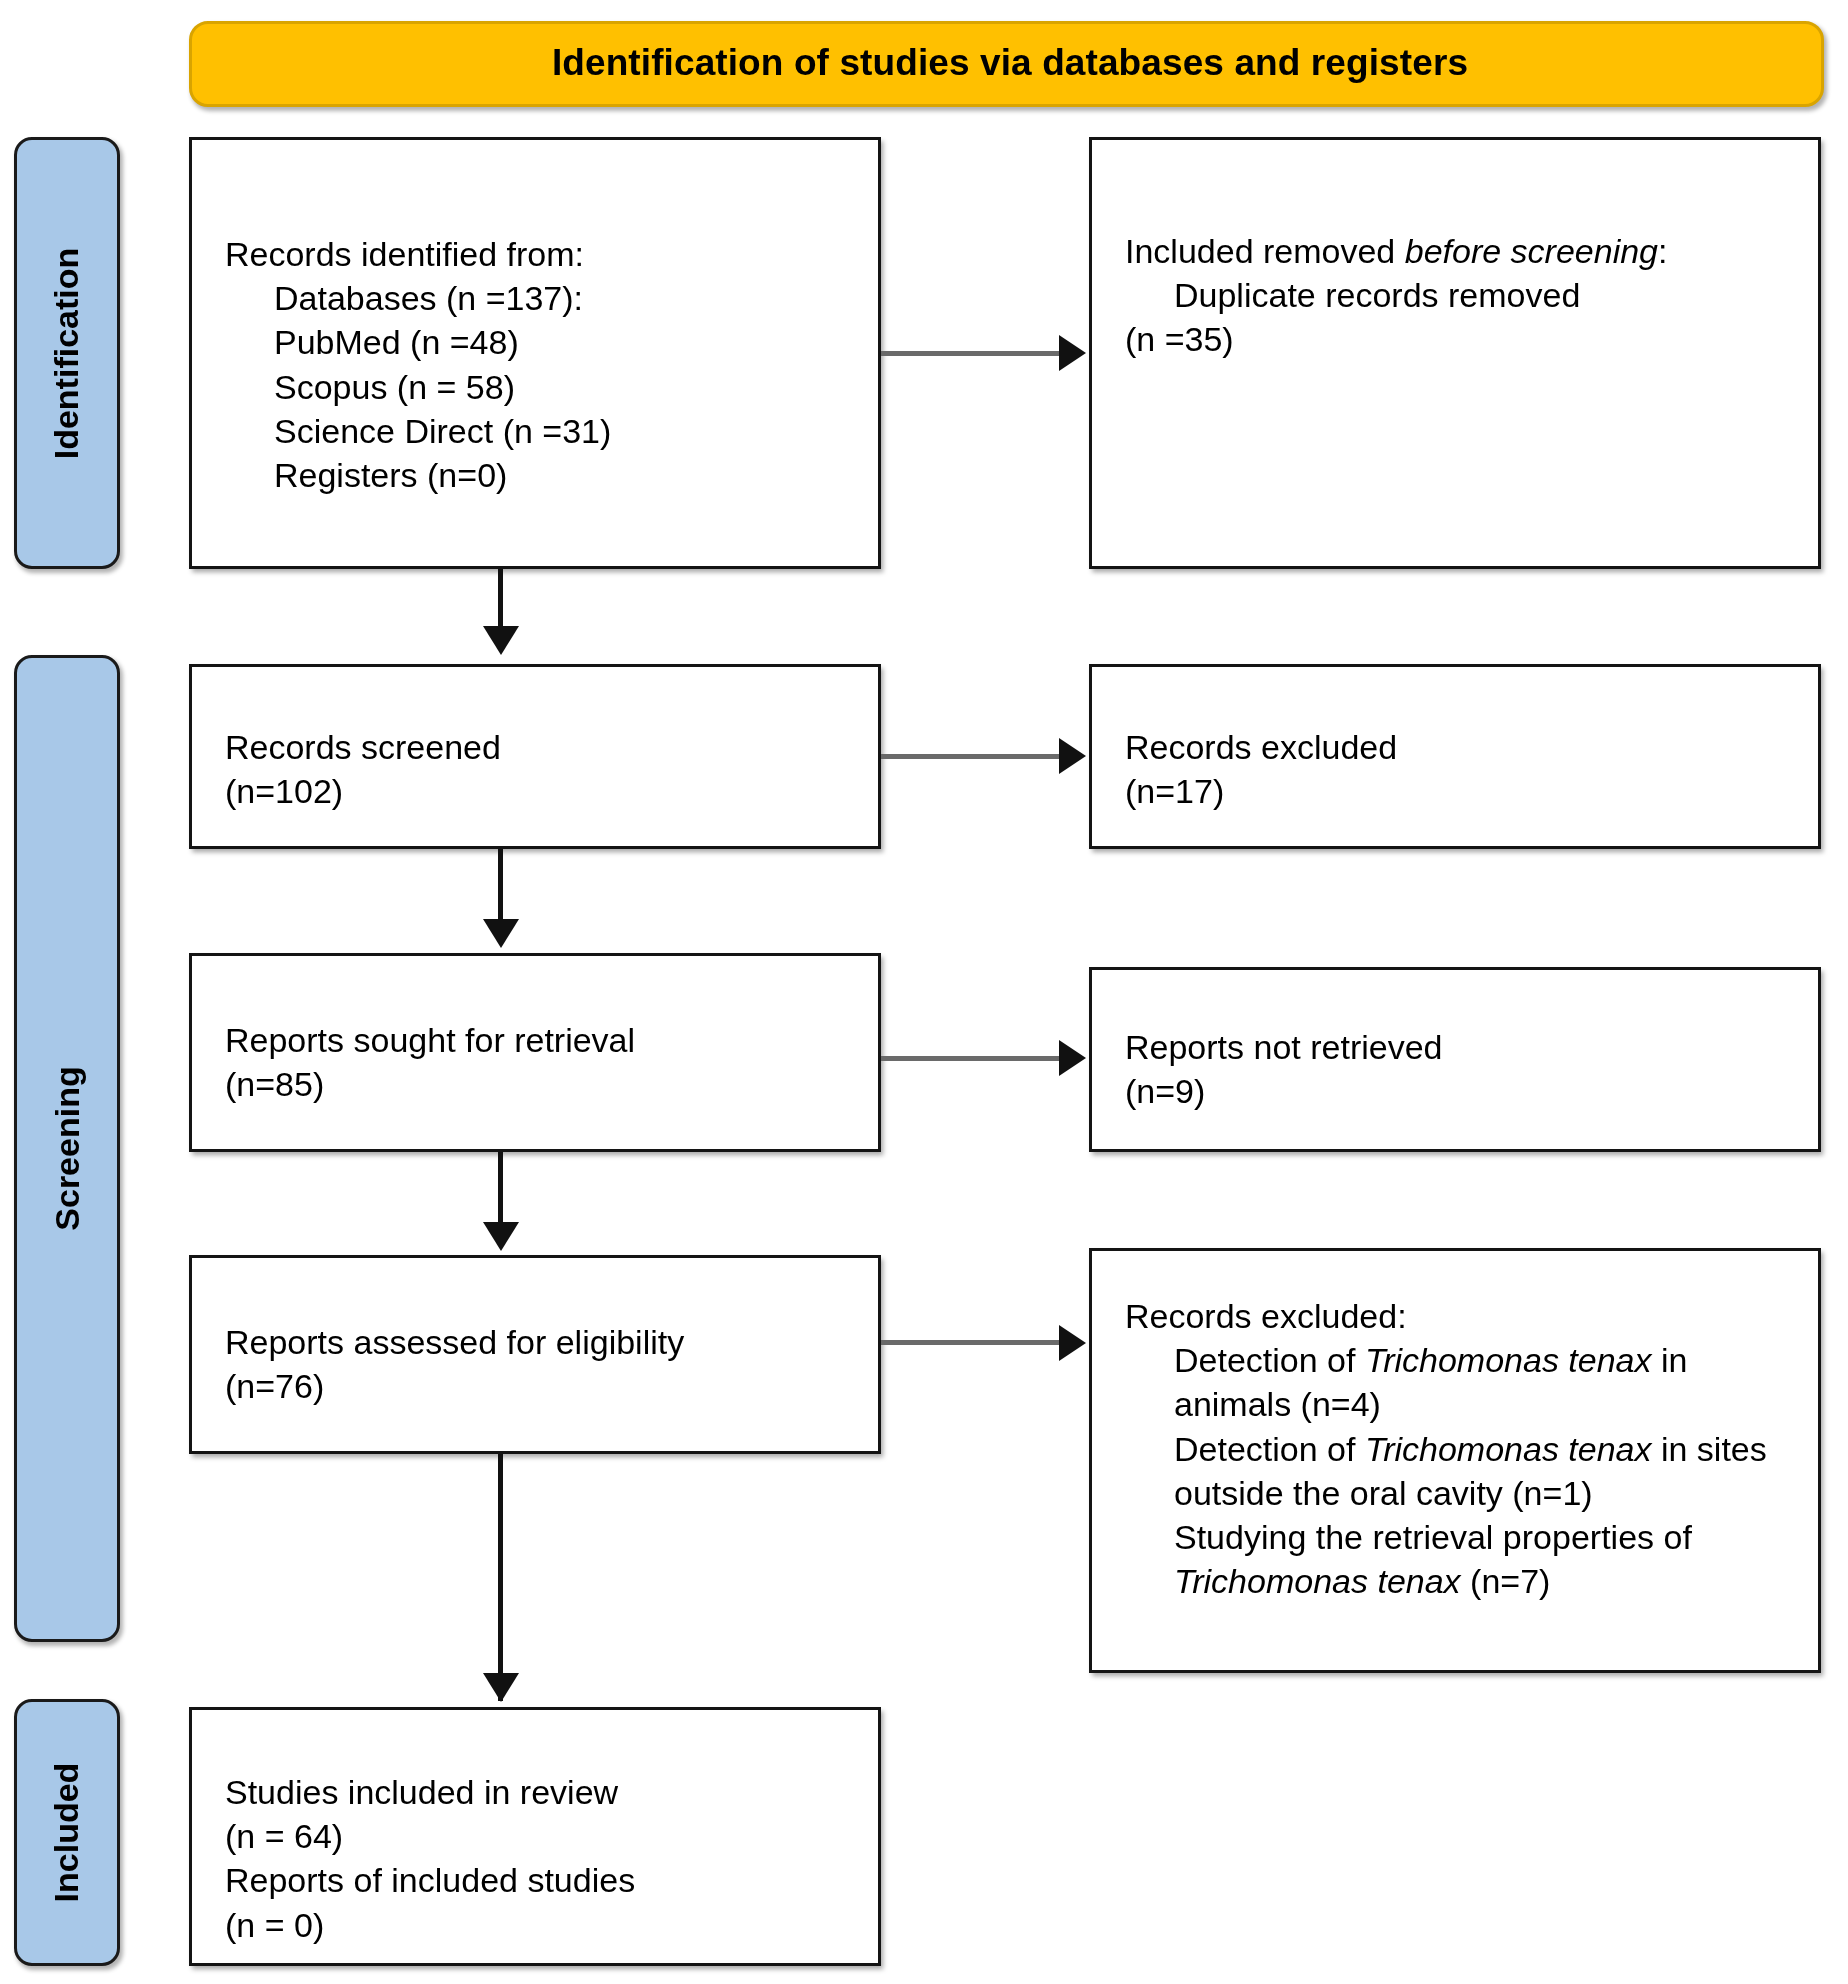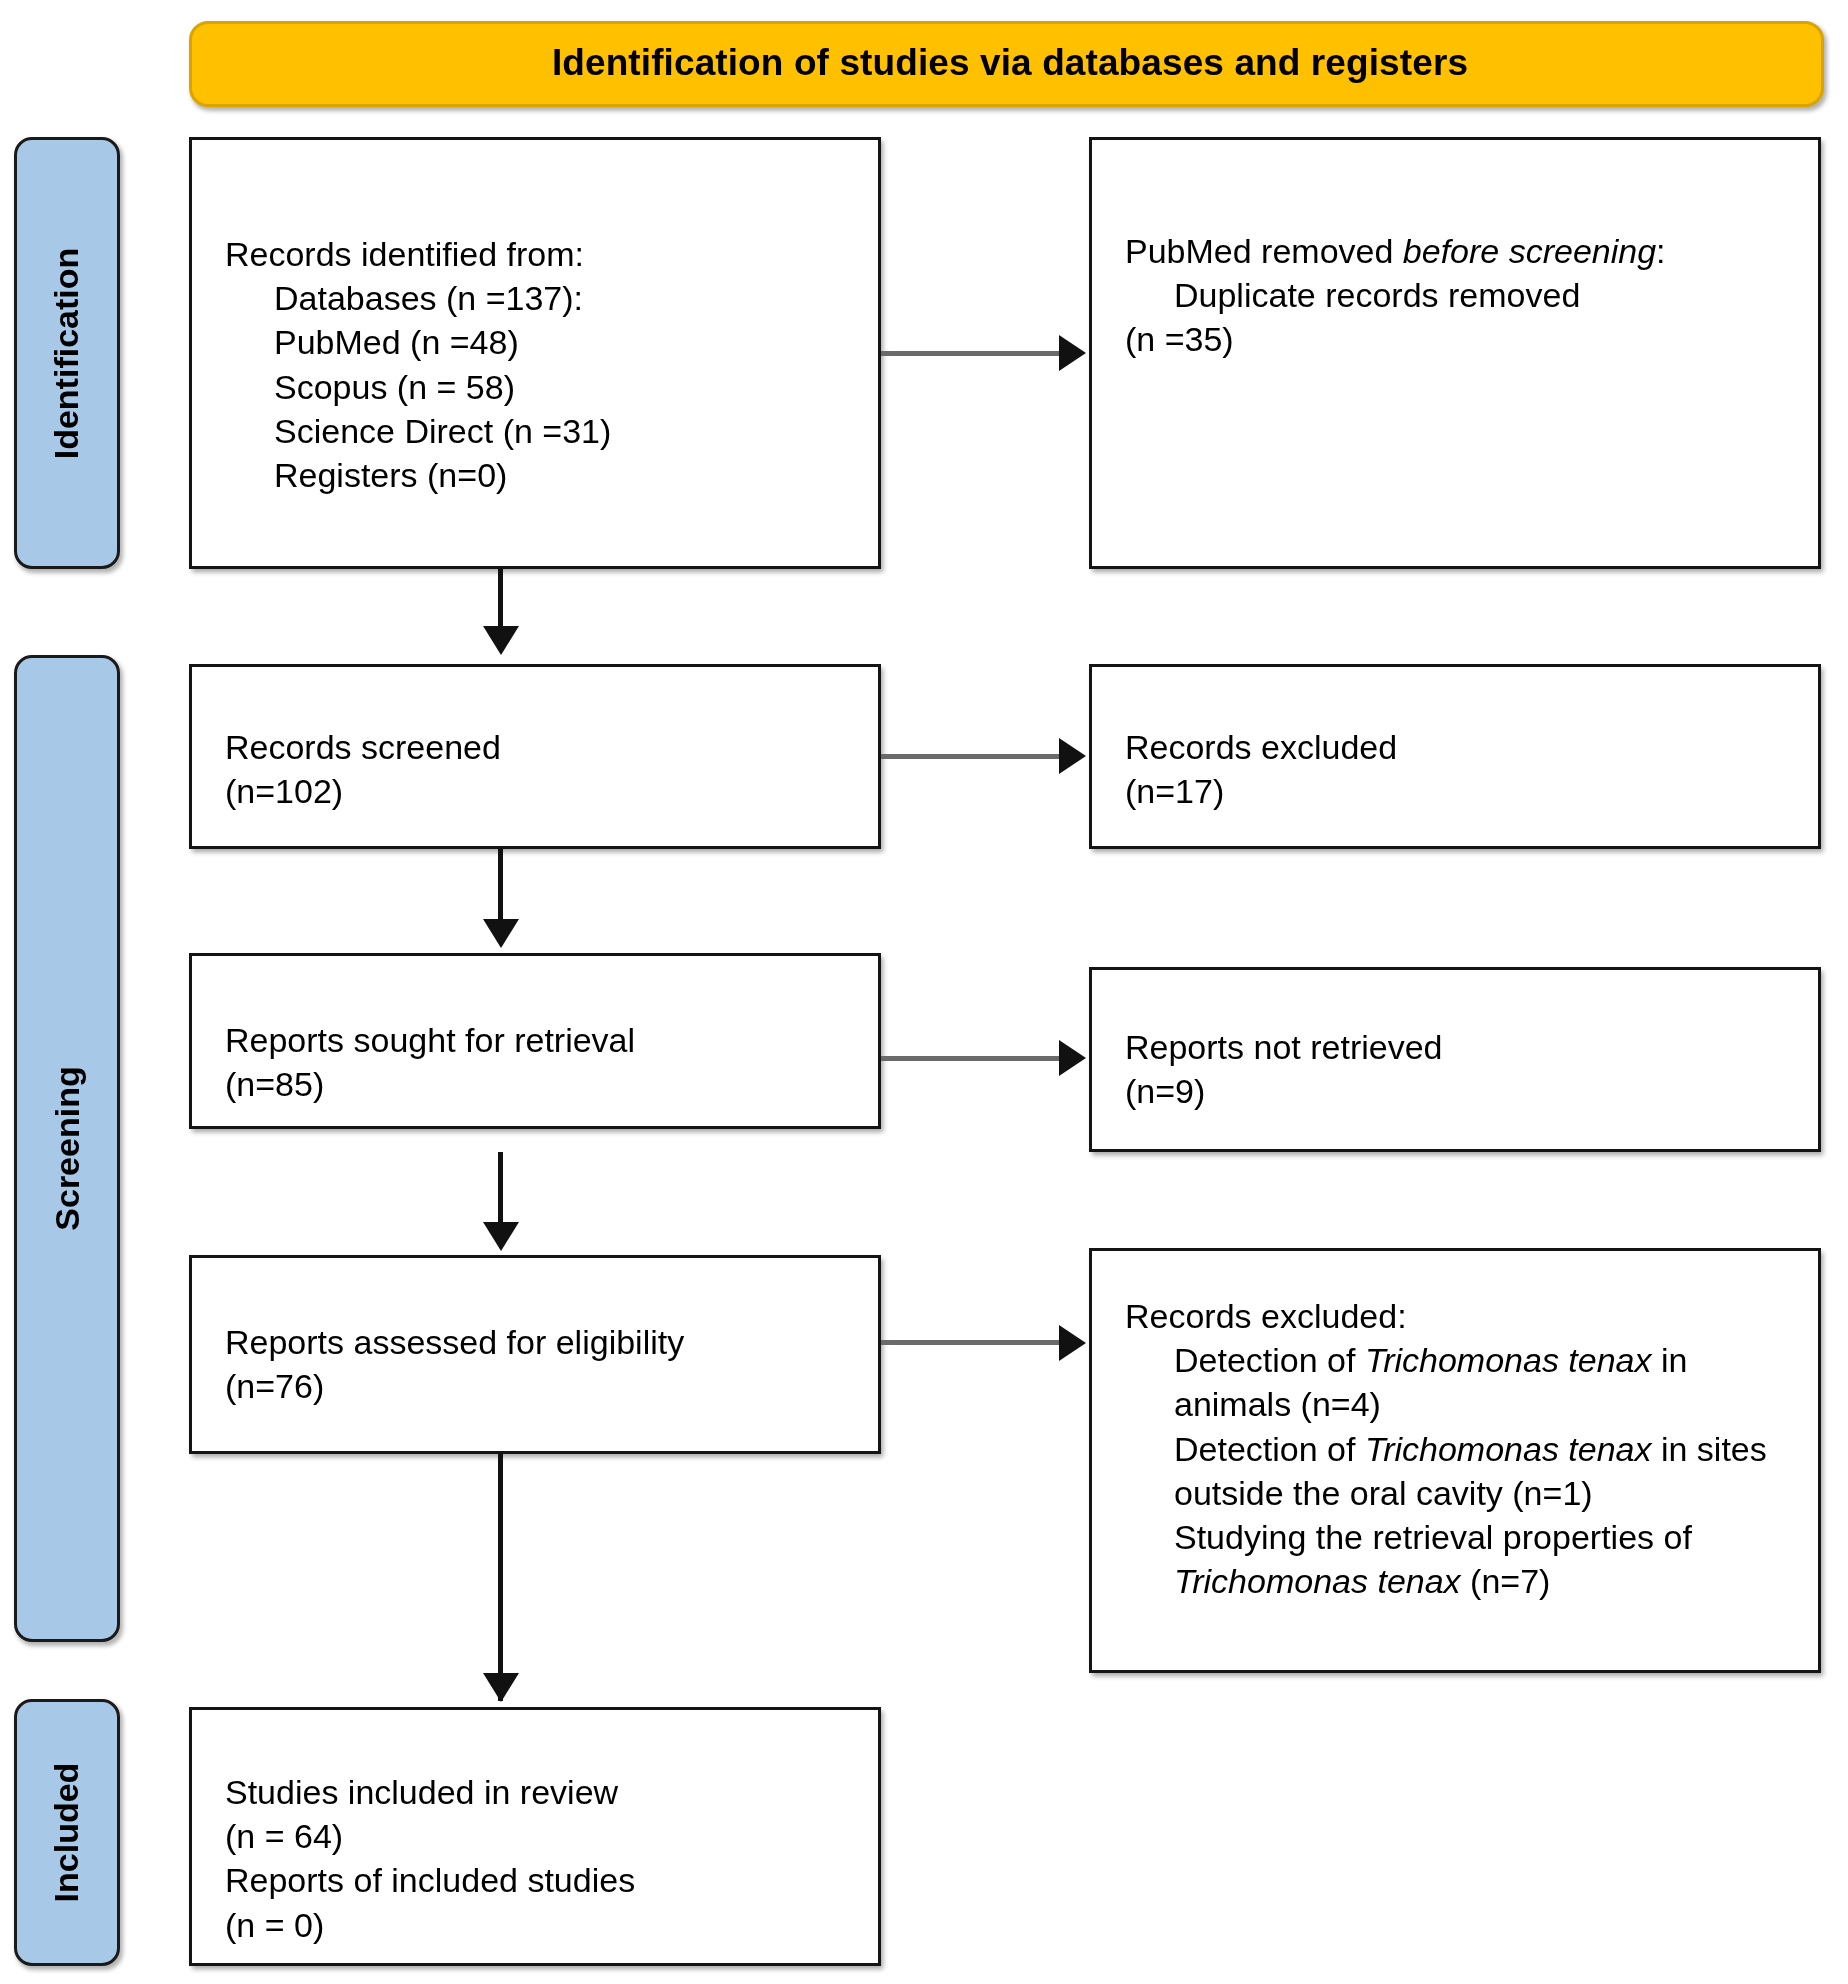--- a/index.html
+++ b/index.html
@@ -146,21 +146,21 @@
       <span class="ind">Science Direct (n =31)</span>
       <span class="ind">Registers (n=0)</span>
     </div>
   </div>
 
   <div class="h-line" style="left:881px; top:351px; width:186px;"></div>
   <div class="arrow-right" style="left:1059px; top:335px;"></div>
 
   <div class="node" style="left:1089px; top:137px; width:732px; height:432px;">
     <div class="node-text" style="top:72px;">
-      <span class="line"><span>PubMed removed </span><em>before screening</em><span>:</span></span>
+      <span class="line"><span>Included removed </span><em>before screening</em><span>:</span></span>
       <span class="ind">Duplicate records removed</span>
       <span class="line">(n =35)</span>
     </div>
   </div>
 
   <div class="v-line" style="left:498px; top:569px; width:4.8px; height:62px;"></div>
   <div class="arrow-down" style="left:483px; top:626px;"></div>
 
   <div class="node" style="left:189px; top:664px; width:692px; height:185px;">
     <div class="node-text" style="top:41px;">
@@ -175,21 +175,21 @@
   <div class="node" style="left:1089px; top:664px; width:732px; height:185px;padding-left:40px;">
     <div class="node-text" style="top:41px;">
       <span class="line">Records excluded</span>
       <span class="line">(n=17)</span>
     </div>
   </div>
 
   <div class="v-line" style="left:498px; top:849px; width:4.8px; height:74px;"></div>
   <div class="arrow-down" style="left:483px; top:919px;"></div>
 
-  <div class="node" style="left:189px; top:953px; width:692px; height:176px;padding-left:12px;">
+  <div class="node" style="left:189px; top:953px; width:692px; height:199px;padding-left:12px;">
     <div class="node-text" style="top:45px;">
       <span class="line">Reports sought for retrieval</span>
       <span class="line">(n=85)</span>
     </div>
   </div>
 
   <div class="h-line" style="left:881px; top:1056px; width:186px;"></div>
   <div class="arrow-right" style="left:1059px; top:1040px;"></div>
 
   <div class="node" style="left:1089px; top:967px; width:732px; height:185px;">

